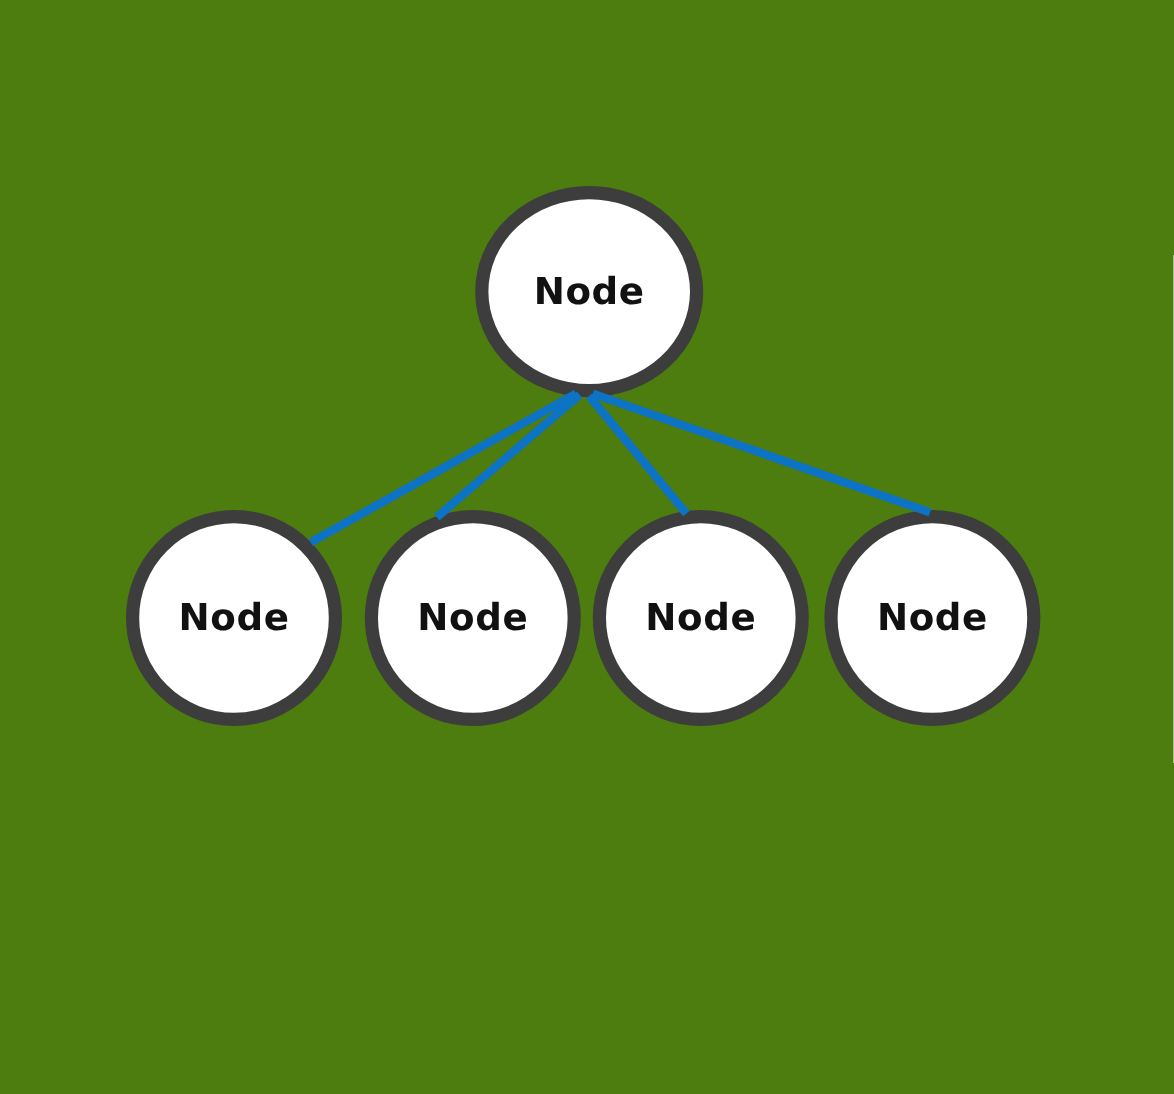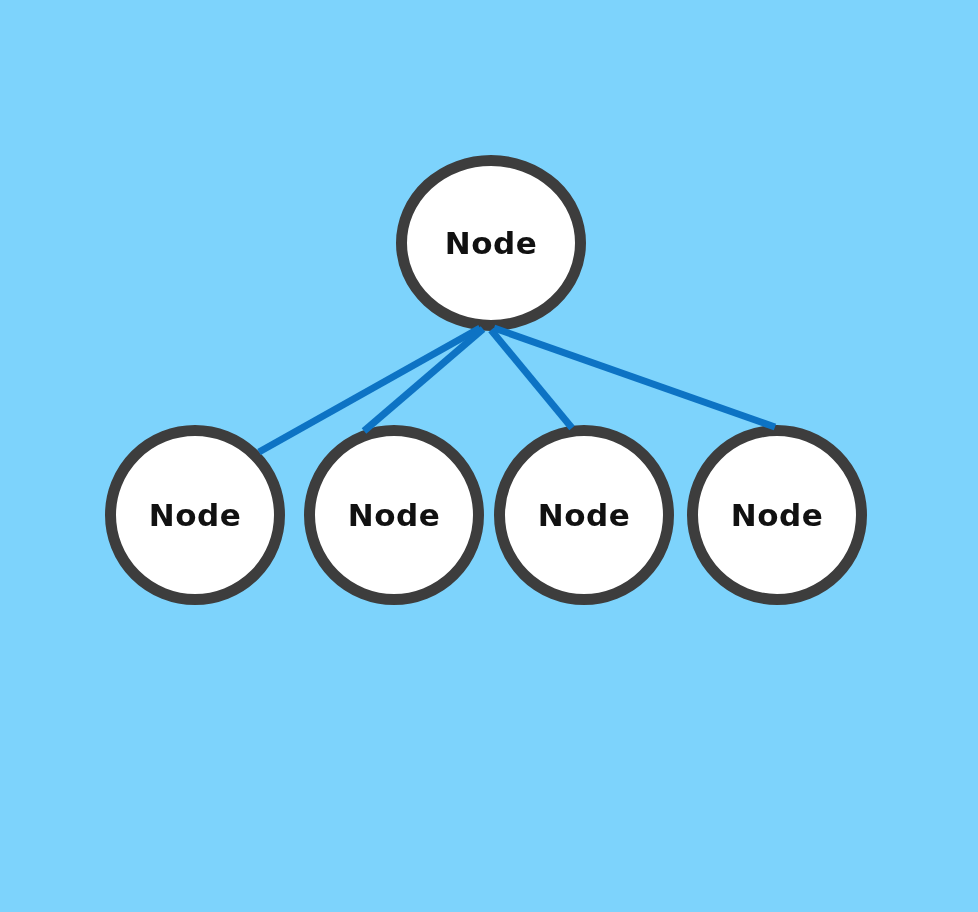--- a/index.html
+++ b/index.html
@@ -5,21 +5,21 @@
   html, body {
     margin: 0;
     padding: 0;
     background: #ffffff;
     font-family: "DejaVu Sans", "Liberation Sans", sans-serif;
   }
   .canvas {
     position: relative;
     width: 978px;
     height: 912px;
-    background: #7dd3fc;
+    background: #4d7c0f;
     overflow: hidden;
   }
   svg {
     display: block;
   }
   .node-label {
     font-family: "DejaVu Sans", "Liberation Sans", sans-serif;
     font-weight: 700;
     letter-spacing: 0.5px;
   }

